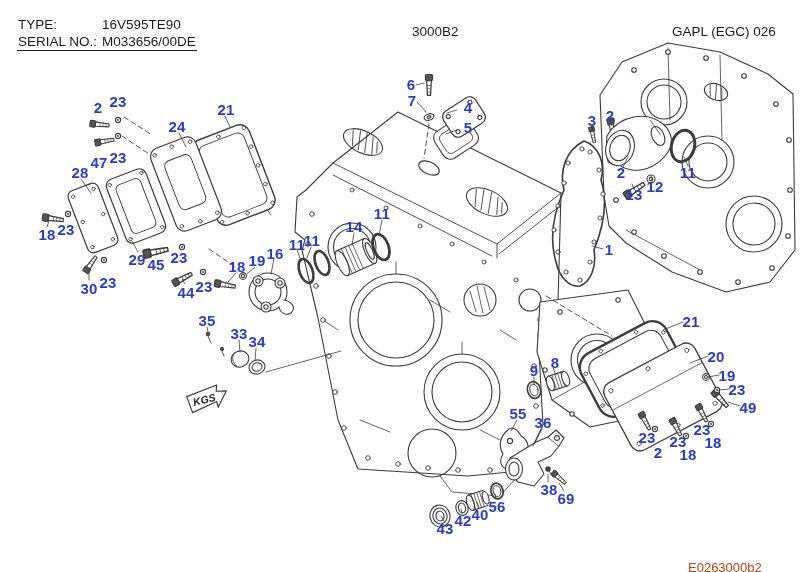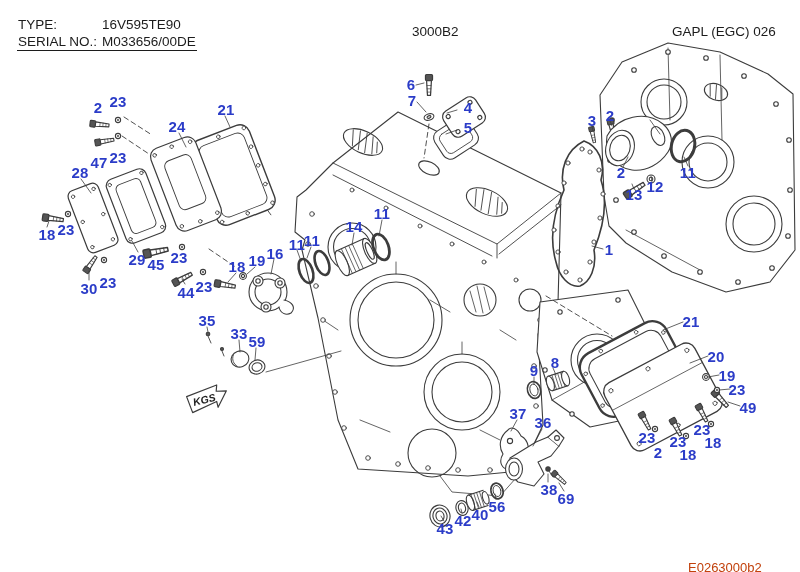--- a/index.html
+++ b/index.html
@@ -441,21 +441,21 @@
     <div class="callout" style="left: 204px; top: 286px;">23</div>
     <div class="callout" style="left: 237px; top: 266px;">18</div>
     <div class="callout" style="left: 257px; top: 260px;">19</div>
     <div class="callout" style="left: 275px; top: 253px;">16</div>
     <div class="callout" style="left: 297px; top: 244px;">11</div>
     <div class="callout" style="left: 312px; top: 240px;">11</div>
     <div class="callout" style="left: 354px; top: 226px;">14</div>
     <div class="callout" style="left: 382px; top: 213px;">11</div>
     <div class="callout" style="left: 207px; top: 320px;">35</div>
     <div class="callout" style="left: 239px; top: 333px;">33</div>
-    <div class="callout" style="left: 257px; top: 341px;">59</div>
+    <div class="callout" style="left: 257px; top: 341px;">34</div>
     <div class="callout" style="left: 411px; top: 84px;">6</div>
     <div class="callout" style="left: 412px; top: 100px;">7</div>
     <div class="callout" style="left: 468px; top: 107px;">4</div>
     <div class="callout" style="left: 468px; top: 127px;">5</div>
     <div class="callout" style="left: 592px; top: 120px;">3</div>
     <div class="callout" style="left: 610px; top: 115px;">2</div>
     <div class="callout" style="left: 621px; top: 172px;">2</div>
     <div class="callout" style="left: 688px; top: 172px;">11</div>
     <div class="callout" style="left: 655px; top: 186px; text-align: center;">12</div>
     <div class="callout" style="left: 634px; top: 194px;">13</div>
@@ -466,21 +466,21 @@
     <div class="callout" style="left: 737px; top: 389px;">23</div>
     <div class="callout" style="left: 748px; top: 407px;">49</div>
     <div class="callout" style="left: 647px; top: 437px;">23</div>
     <div class="callout" style="left: 658px; top: 452px;">2</div>
     <div class="callout" style="left: 678px; top: 441px;">23</div>
     <div class="callout" style="left: 688px; top: 454px;">18</div>
     <div class="callout" style="left: 702px; top: 429px;">23</div>
     <div class="callout" style="left: 713px; top: 442px;">18</div>
     <div class="callout" style="left: 555px; top: 362px;">8</div>
     <div class="callout" style="left: 534px; top: 370px;">9</div>
-    <div class="callout" style="left: 518px; top: 413px;">37</div>
+    <div class="callout" style="left: 518px; top: 413px;">55</div>
     <div class="callout" style="left: 543px; top: 422px;">36</div>
     <div class="callout" style="left: 549px; top: 489px;">38</div>
     <div class="callout" style="left: 566px; top: 498px;">69</div>
     <div class="callout" style="left: 497px; top: 506px;">56</div>
     <div class="callout" style="left: 480px; top: 514px;">40</div>
     <div class="callout" style="left: 463px; top: 520px;">42</div>
     <div class="callout" style="left: 445px; top: 528px;">43</div>
   </div>
 
 <div id="footer-code">E0263000b2</div>

